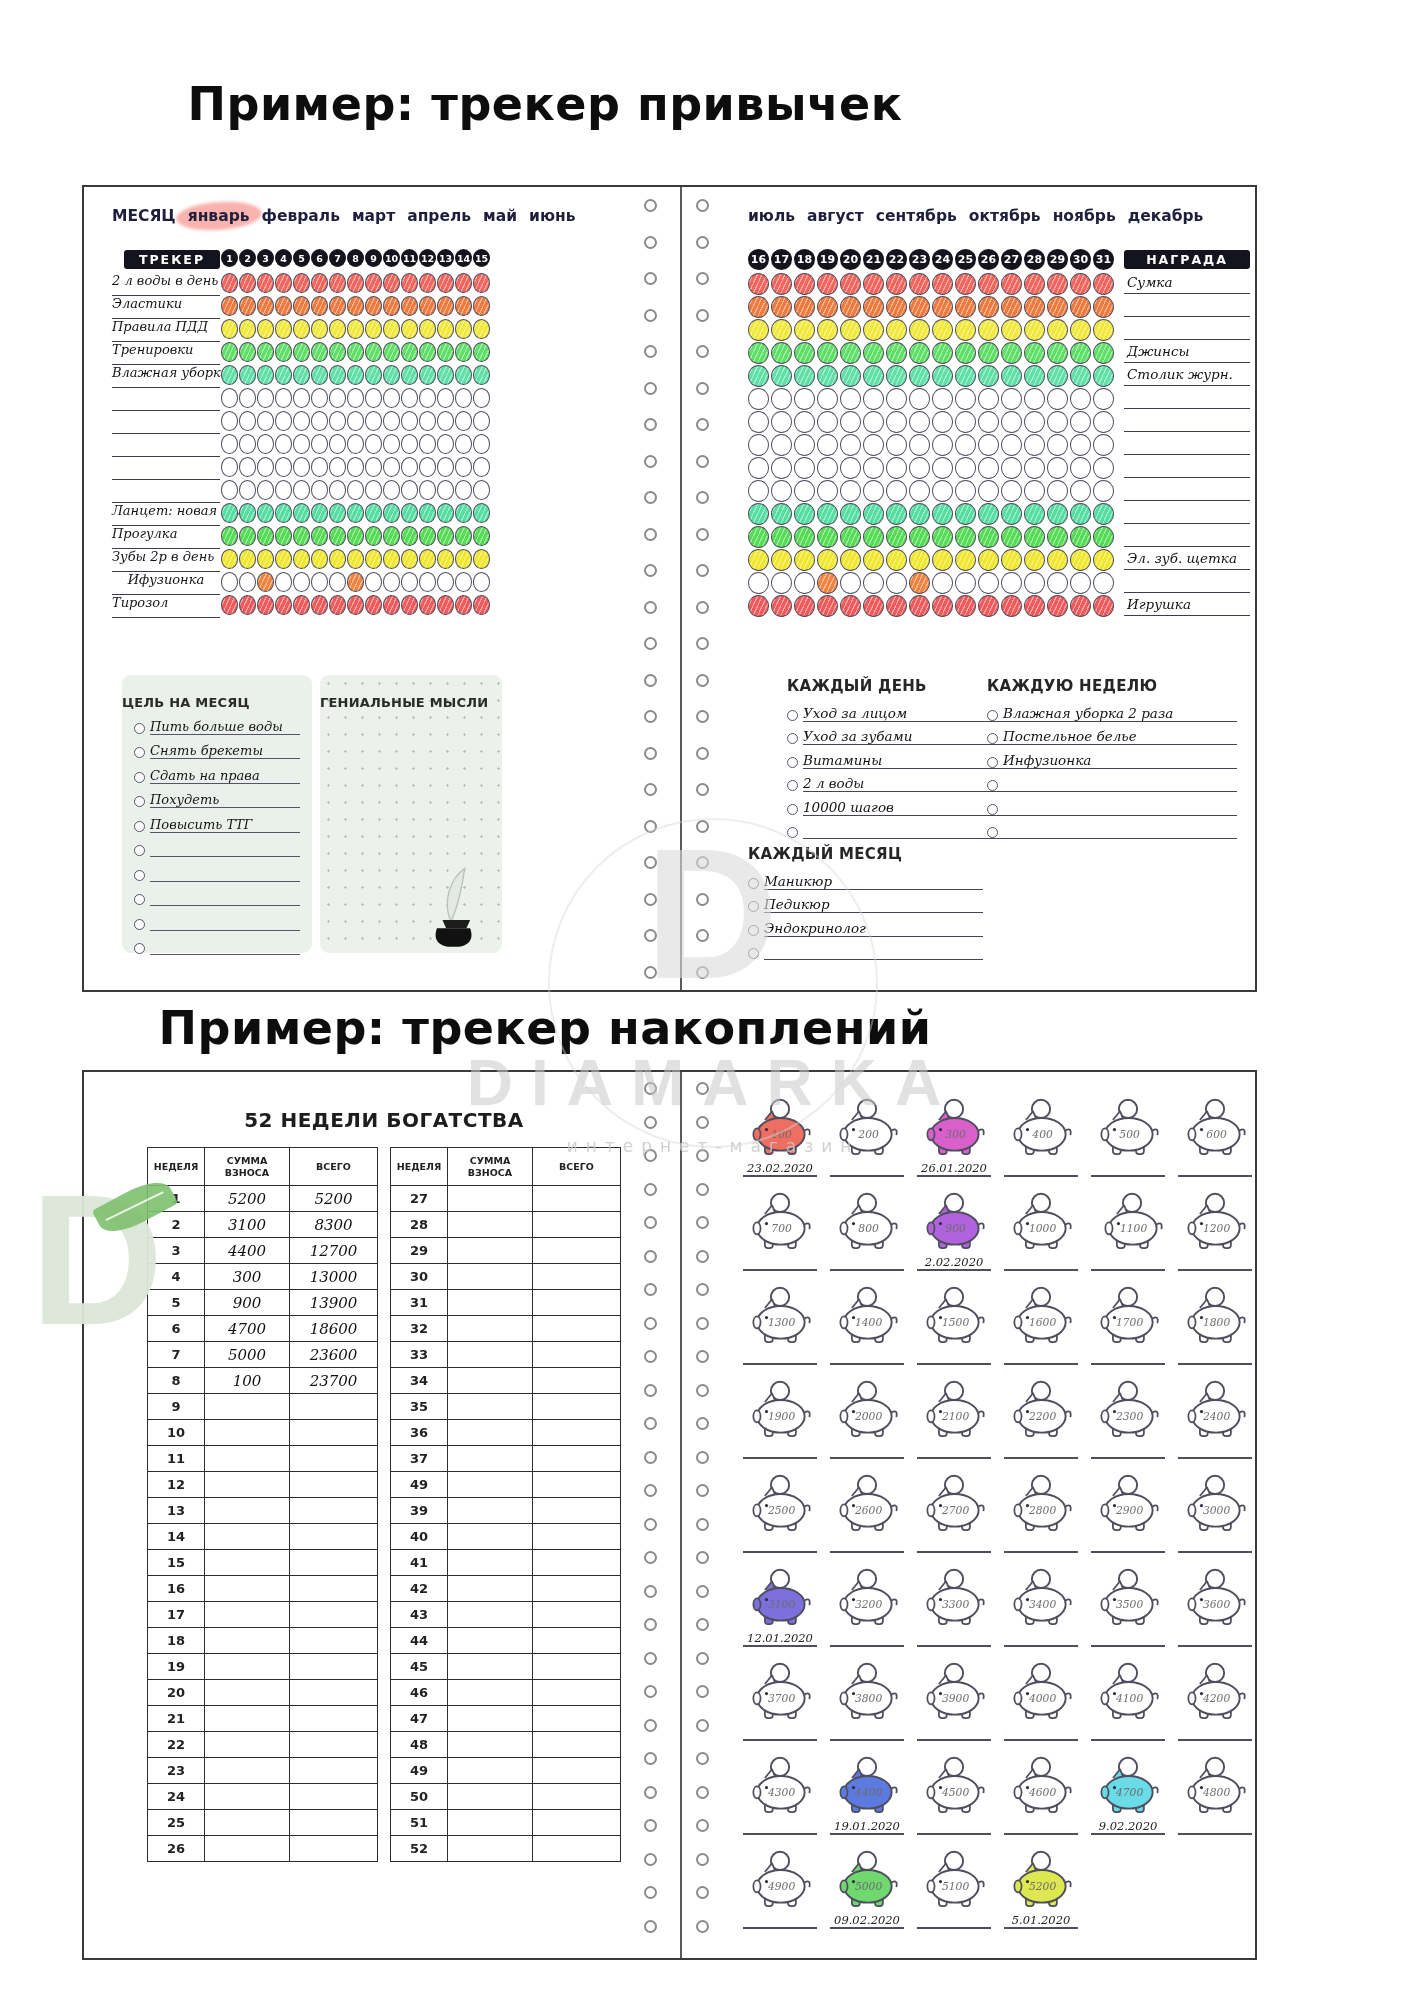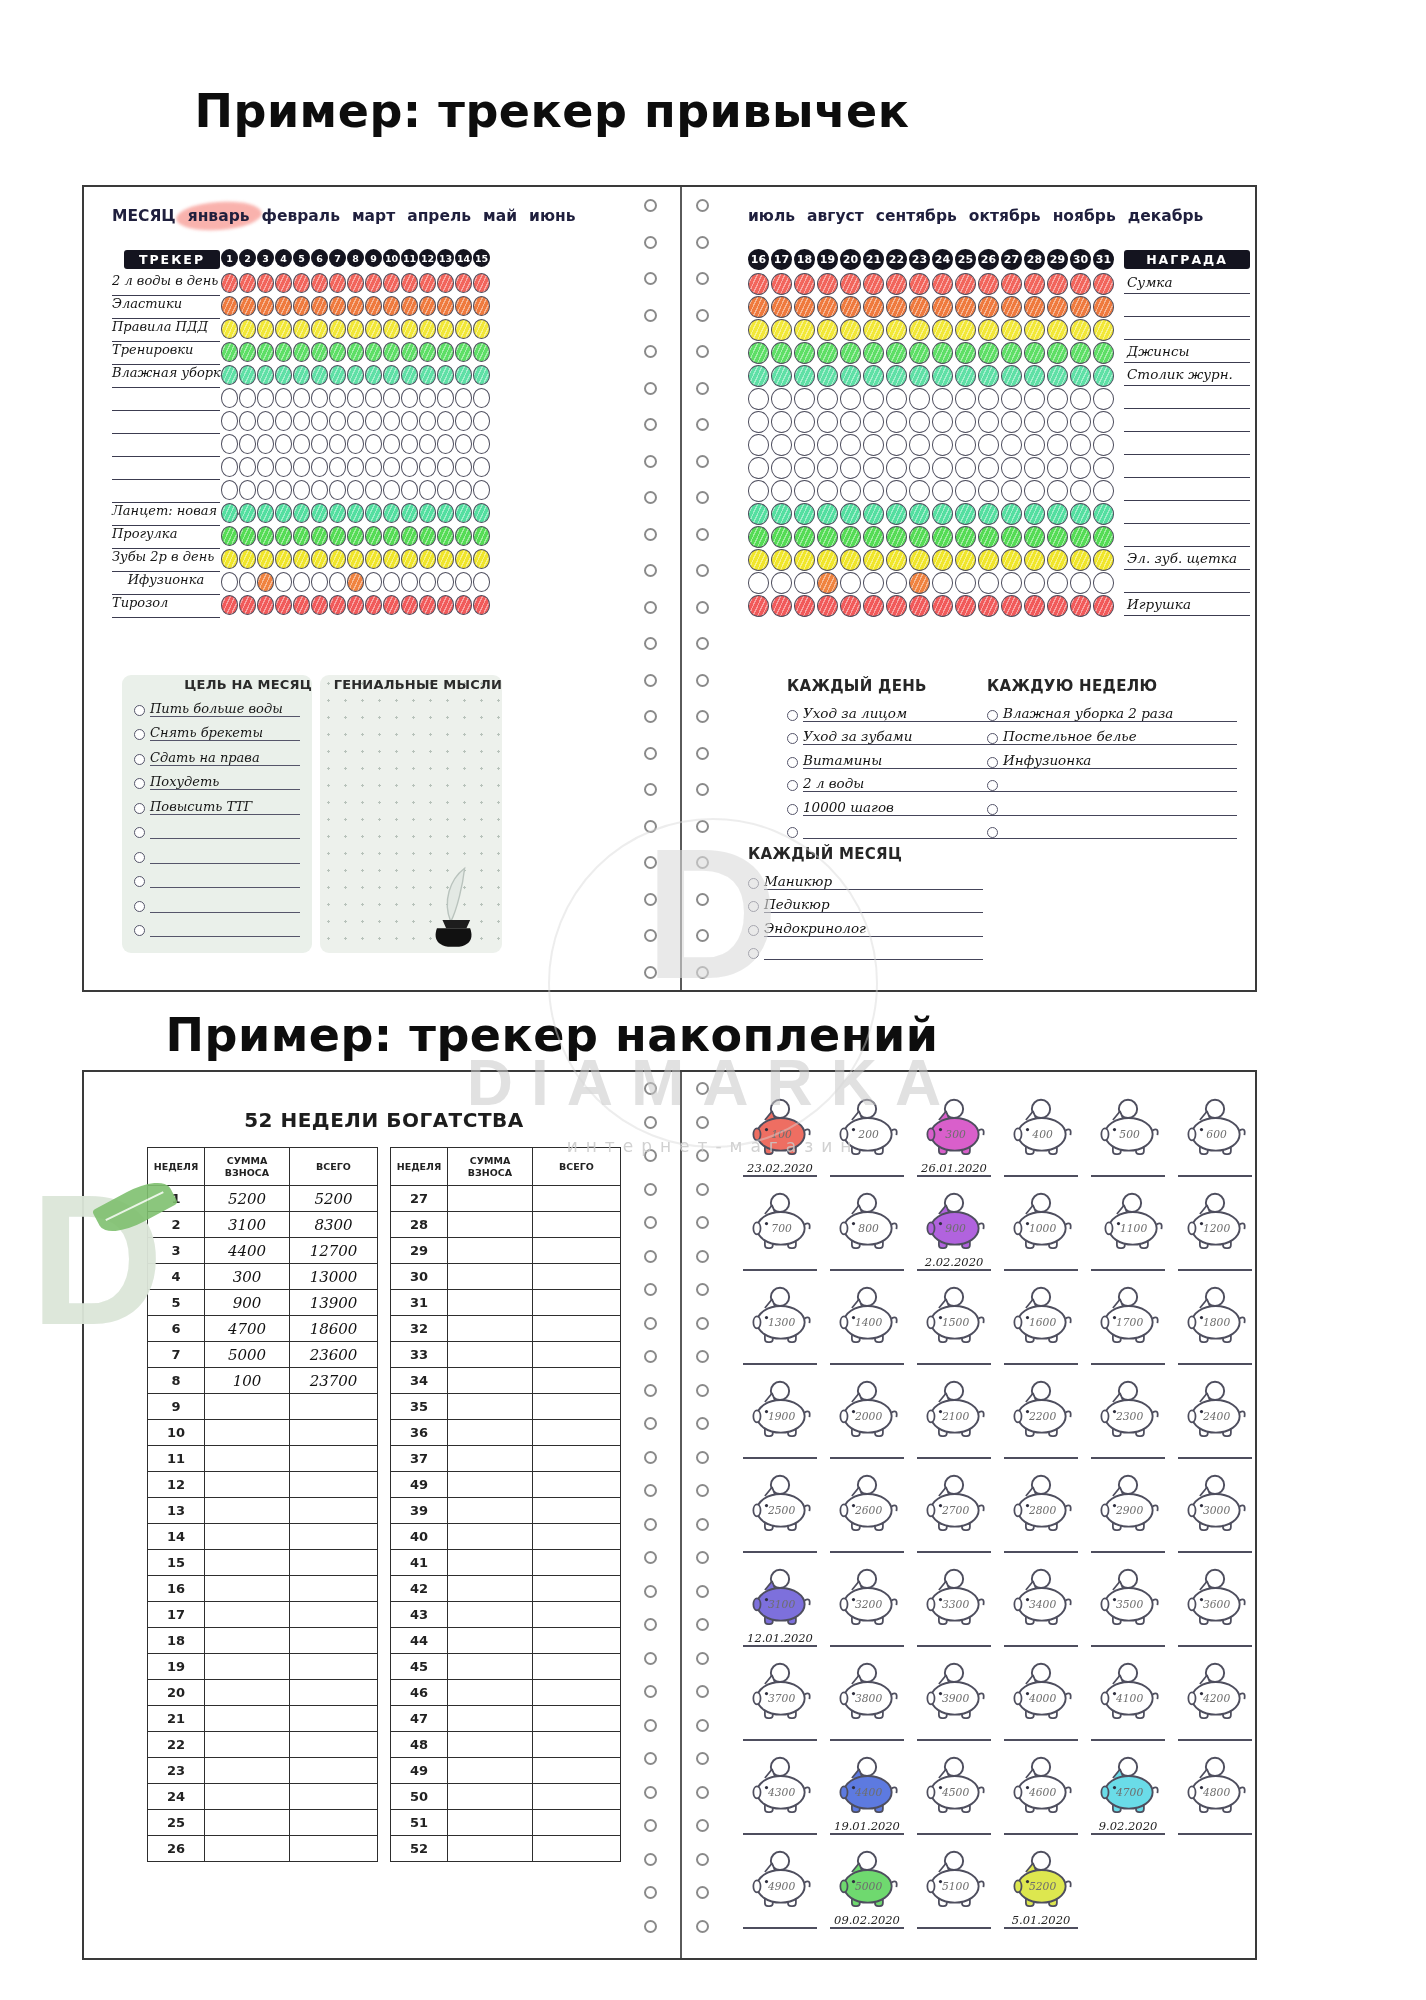--- a/index.html
+++ b/index.html
@@ -1,19 +1,19 @@
 <!DOCTYPE html>
 <html><head>
 <meta charset="utf-8">
 <style>
   html,body{margin:0;padding:0;background:#fff;}
   body{width:1426px;height:2000px;position:relative;font-family:"DejaVu Sans",sans-serif;}
   .canvas{position:absolute;left:0;top:0;width:1426px;height:2000px;background:#fff;overflow:hidden;}
 
-  .big-title{position:absolute;left:0;width:1080px;margin:12px;text-align:center;font-family:"DejaVu Sans",sans-serif;
+  .big-title{position:absolute;left:0;width:1080px;margin:5px;text-align:center;font-family:"DejaVu Sans",sans-serif;
     font-weight:600;font-size:46px;color:#0d0d0d;letter-spacing:0.5px;}
   .t1{top:72px;} .t2{top:996px;}
 
   .panel{position:absolute;left:82px;width:1175px;background:#fff;border:2px solid #3a3a3a;box-sizing:border-box;}
   .p1{top:185px;height:807px;} .p2{top:1070px;height:890px;}
   .fold{position:absolute;left:596px;top:0;bottom:0;width:2px;background:#5a5a5a;}
   .hole{position:absolute;width:13px;height:13px;border:2px solid #8a8a8a;border-radius:50%;background:#fff;box-sizing:border-box;}
 
   .months{position:absolute;top:20px;display:flex;gap:12px;align-items:center;font-weight:bold;font-size:15.5px;color:#1f1f3d;white-space:nowrap;}
   .month{position:relative;z-index:0;}
@@ -34,21 +34,21 @@
   .cr{width:21px;height:21.5px;margin-right:2px;}
 
   .rowlabel{position:absolute;width:108px;height:22px;border-bottom:1.6px solid #3c3c50;
     font:italic 13px "DejaVu Serif",serif;color:#141414;white-space:nowrap;overflow:visible;}
   .rewline{position:absolute;width:126px;height:20px;border-bottom:1.6px solid #3c3c50;
     font:italic 13.5px "DejaVu Serif",serif;color:#141414;padding-left:3px;white-space:nowrap;box-sizing:border-box;}
 
   .goals-box{position:absolute;left:38px;top:488px;width:190px;height:278px;background:#eaf0ea;border-radius:9px;}
   .thoughts-box{position:absolute;left:236px;top:488px;width:182px;height:278px;border-radius:9px;
     background-color:#edf1ec;background-image:radial-gradient(#b7c2ba 1.1px,rgba(0,0,0,0) 1.2px);background-size:17px 17px;}
-  .box-title{text-align:right;font-weight:bold;font-size:13px;color:#2b2b2b;padding-top:2px;letter-spacing:.2px;}
+  .box-title{text-align:left;font-weight:bold;font-size:13px;color:#2b2b2b;padding-top:20px;letter-spacing:.2px;}
   .goal-item{display:flex;align-items:flex-end;margin:8.5px 12px 0 12px;height:16px;}
   .goal-dot{width:9px;height:9px;border:1.6px solid #55556a;border-radius:50%;margin:0 5px 1px 0;flex:none;box-sizing:content-box;background:#fff;}
   .goal-txt{flex:1;border-bottom:1.4px solid #55556a;font:italic 13px "DejaVu Serif",serif;color:#151515;line-height:15px;white-space:nowrap;}
   .thought-text{margin:8px 10px 0;font:italic 12.5px/1.5 "DejaVu Serif",serif;color:#1b1b1b;}
   .inkwell{position:absolute;right:6px;bottom:4px;}
 
   .list{position:absolute;}
   .list-title{font-weight:bold;font-size:15px;color:#262626;margin-bottom:3px;letter-spacing:.3px;}
   .list-item{display:flex;align-items:flex-end;height:23.5px;}
   .item-txt{flex:1;border-bottom:1.5px solid #45455a;font:italic 13.5px "DejaVu Serif",serif;color:#131313;line-height:16px;white-space:nowrap;}

